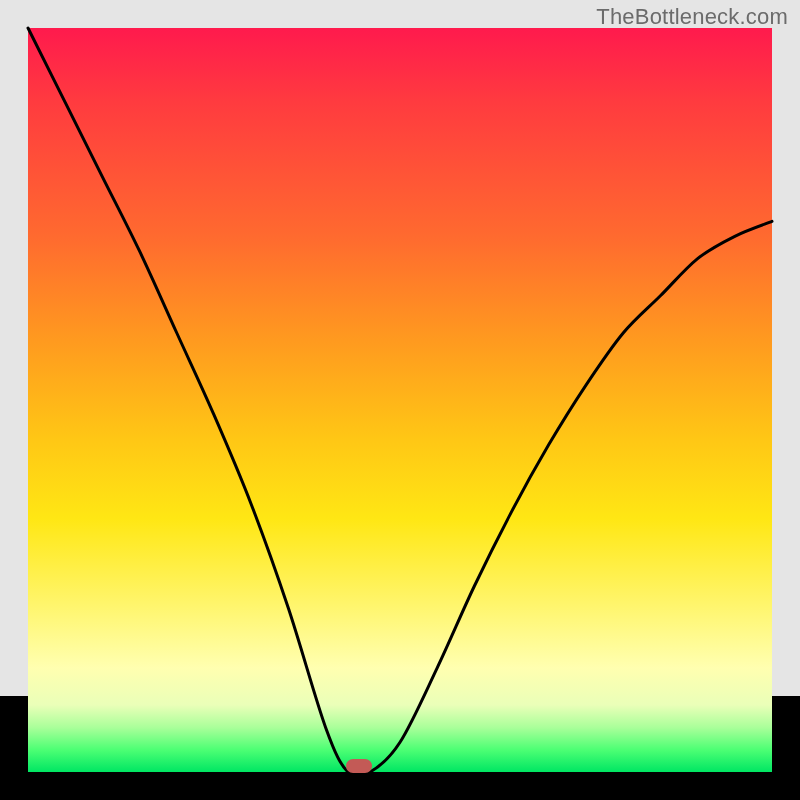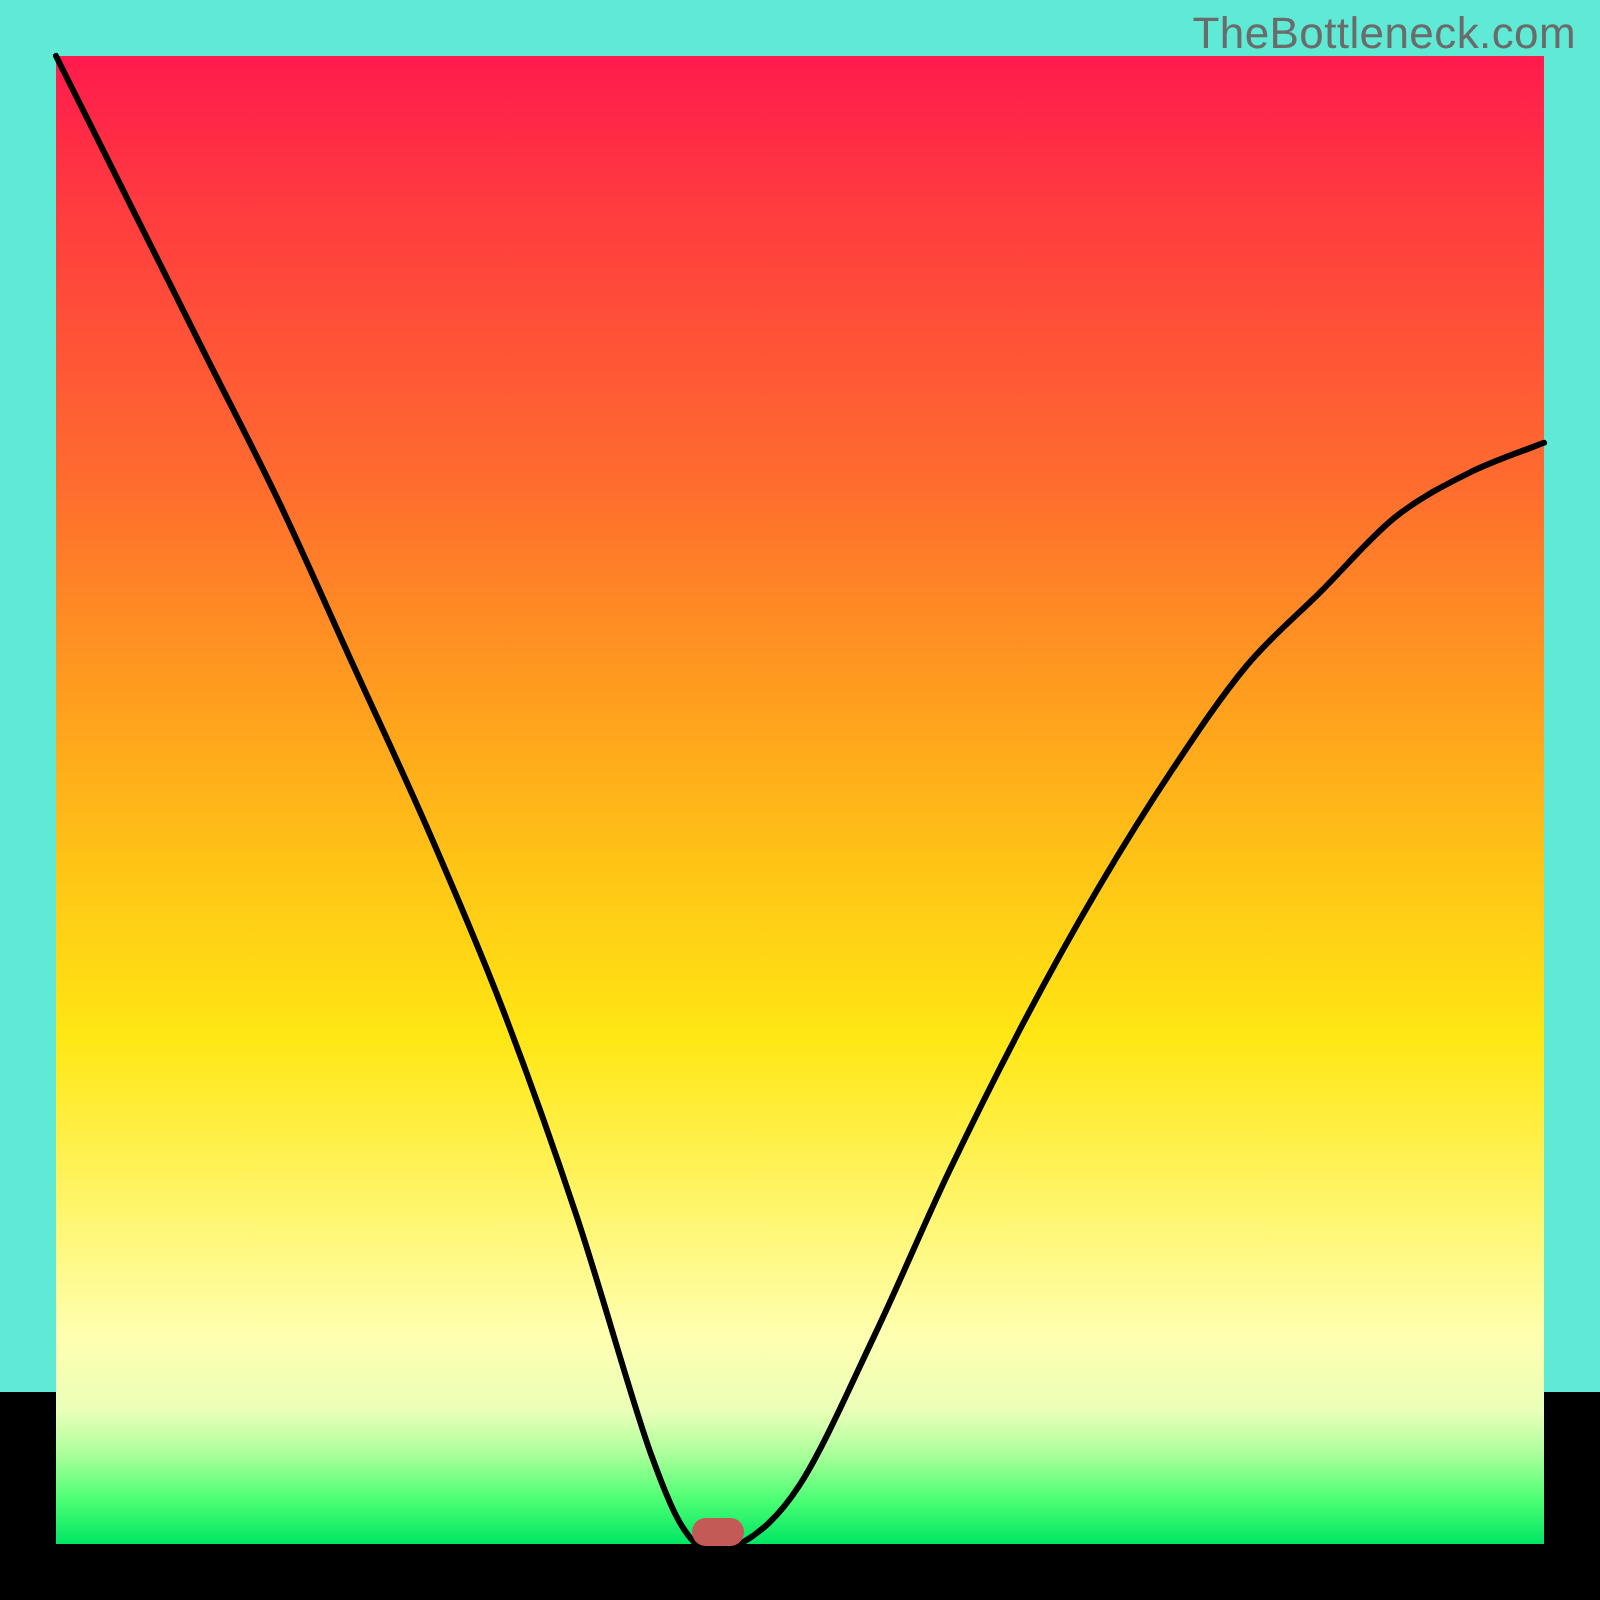--- a/index.html
+++ b/index.html
@@ -10,21 +10,21 @@
     overflow: hidden;
     background: #000;
     font-family: Arial, Helvetica, sans-serif;
   }
   .frame {
     position: absolute;
     left: 0;
     top: 0;
     width: 800px;
     height: 696px;
-    background: #5eead4;
+    background: #e5e5e5;
   }
   .plot {
     position: absolute;
     left: 28px;
     top: 28px;
     width: 744px;
     height: 744px;
     
     background: linear-gradient(
       to bottom,

